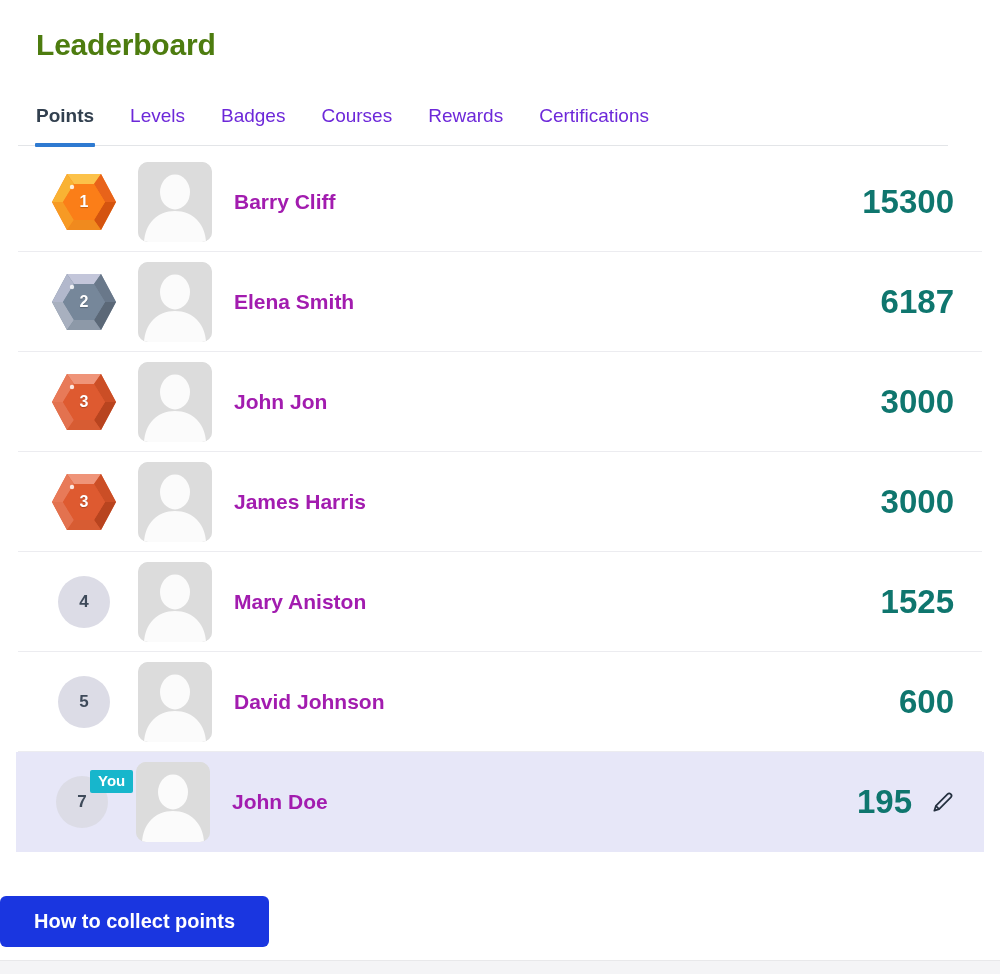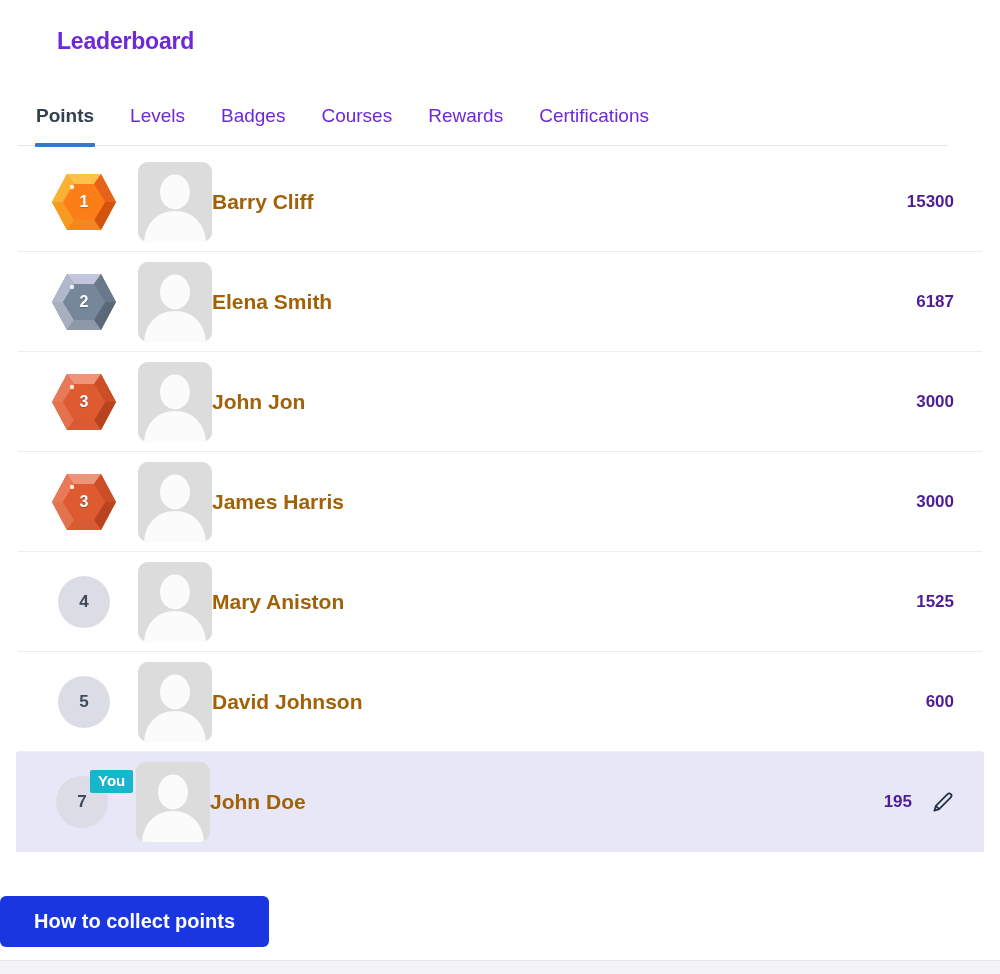--- a/index.html
+++ b/index.html
@@ -14,25 +14,24 @@
     position: relative;
     width: 1000px; height: 974px;
     background: #ffffff;
     overflow: hidden;
   }
 
   
   .title {
     position: absolute;
     left: 36px; top: 28px;
-    font-size: 23px;
-    font-weight: bold;
-    color: #6d28d9;
+    font-size: 30px;
+    font-weight: bold;
+    color: #4d7c0f;
     letter-spacing: -0.2px;
-    margin-left: 21px;
   }
 
   
   .tabs {
     position: absolute;
     left: 18px; top: 94px;
     width: 930px; height: 52px;
     display: flex;
     align-items: flex-end;
     border-bottom: 1px solid #e3e5e8;
@@ -143,31 +142,32 @@
     border-radius: 10px;
     background: #dcdcdc;
     overflow: hidden;
     position: relative;
   }
   .avatar svg { display: block; width: 74px; height: 80px; }
 
   
   .name {
     flex: 1 1 auto;
+    padding-left: 22px;
     font-size: 21px;
     font-weight: bold;
-    color: #a16207;
+    color: #a21caf;
   }
 
   
   .points {
     flex: 0 0 auto;
-    font-size: 17px;
-    font-weight: bold;
-    color: #4c1d95;
+    font-size: 33px;
+    font-weight: bold;
+    color: #0f766e;
     text-align: right;
     padding-right: 28px;
   }
   .row.you .points { padding-right: 14px; }
   .edit-icon {
     flex: 0 0 auto;
     width: 34px; height: 34px;
     margin-right: 24px;
     display: flex;
     align-items: center;

